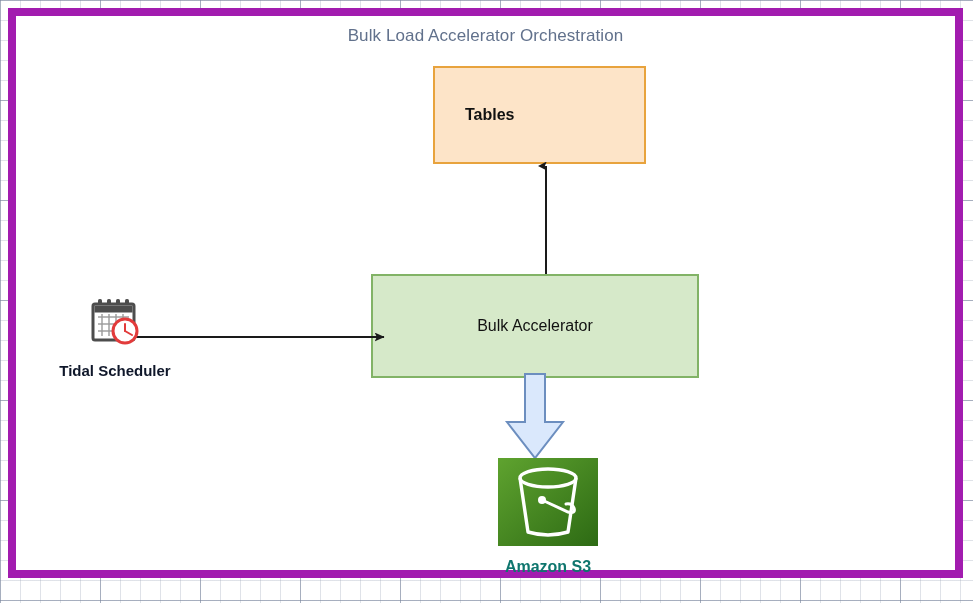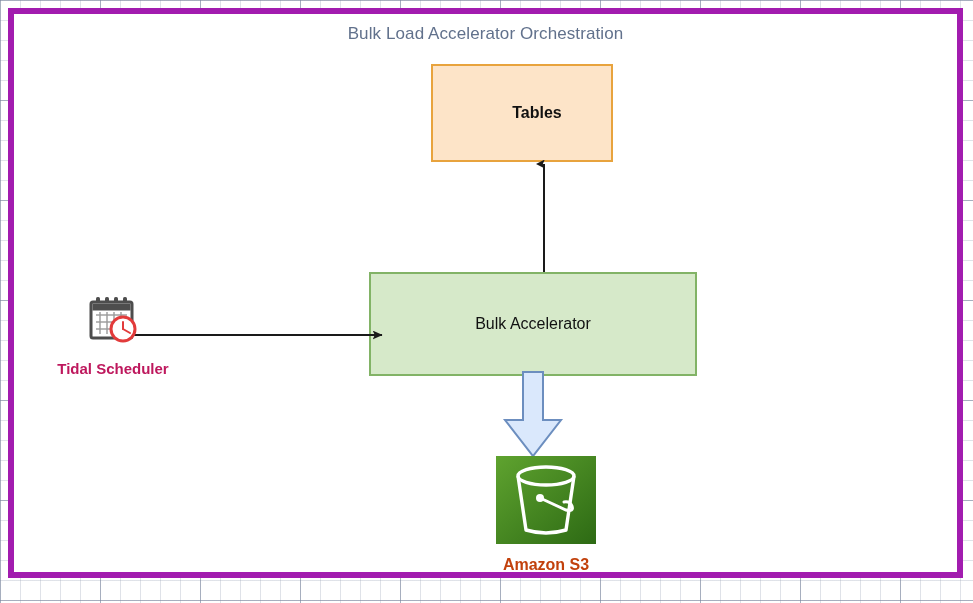--- a/index.html
+++ b/index.html
@@ -53,49 +53,48 @@
   }
 
   
   .canvas {
     position: absolute;
     left: 8px;
     top: 8px;
     width: 955px;
     height: 570px;
     background: #ffffff;
-    border: 6px solid #a21caf;
+    border: 8px solid #a21caf;
     box-sizing: border-box;
   }
 
   .diagram-title {
     position: absolute;
     left: 0;
     top: 10px;
     width: 100%;
     text-align: center;
     font-size: 17px;
     color: #61718c;
     letter-spacing: 0.1px;
     white-space: nowrap;
   }
 
   
   .node-tables {
     position: absolute;
     left: 417px;
     top: 50px;
-    width: 182px;
+    width: 213px;
     height: 98px;
     background: #fde4c8;
     border: 2px solid #e8a33d;
     box-sizing: border-box;
     display: flex;
     align-items: center;
-    justify-content: center;
     padding-left: 30px;
   }
   .node-tables .node-label {
     font-size: 16px;
     font-weight: bold;
     color: #111111;
   }
 
   
   .node-accel {
@@ -154,21 +153,21 @@
   }
   .scheduler-icon {
     width: 52px;
     height: 50px;
     display: block;
   }
   .node-scheduler .node-label {
     margin-top: 14px;
     font-size: 15px;
     font-weight: bold;
-    color: #be185d;
+    color: #0f172a;
     white-space: nowrap;
   }
 
   
   .node-s3 {
     position: absolute;
     left: 447px;
     top: 440px;
     width: 170px;
     height: 135px;
@@ -178,21 +177,21 @@
   }
   .s3-icon {
     width: 104px;
     height: 92px;
     display: block;
   }
   .node-s3 .node-label {
     margin-top: 10px;
     font-size: 16px;
     font-weight: bold;
-    color: #c2410c;
+    color: #0f766e;
     white-space: nowrap;
   }
 </style>
 </head>
 <body>
 
 <div class="screen">
 
   <div class="ruler-ticks"></div>
   <div class="ruler-major"></div>

